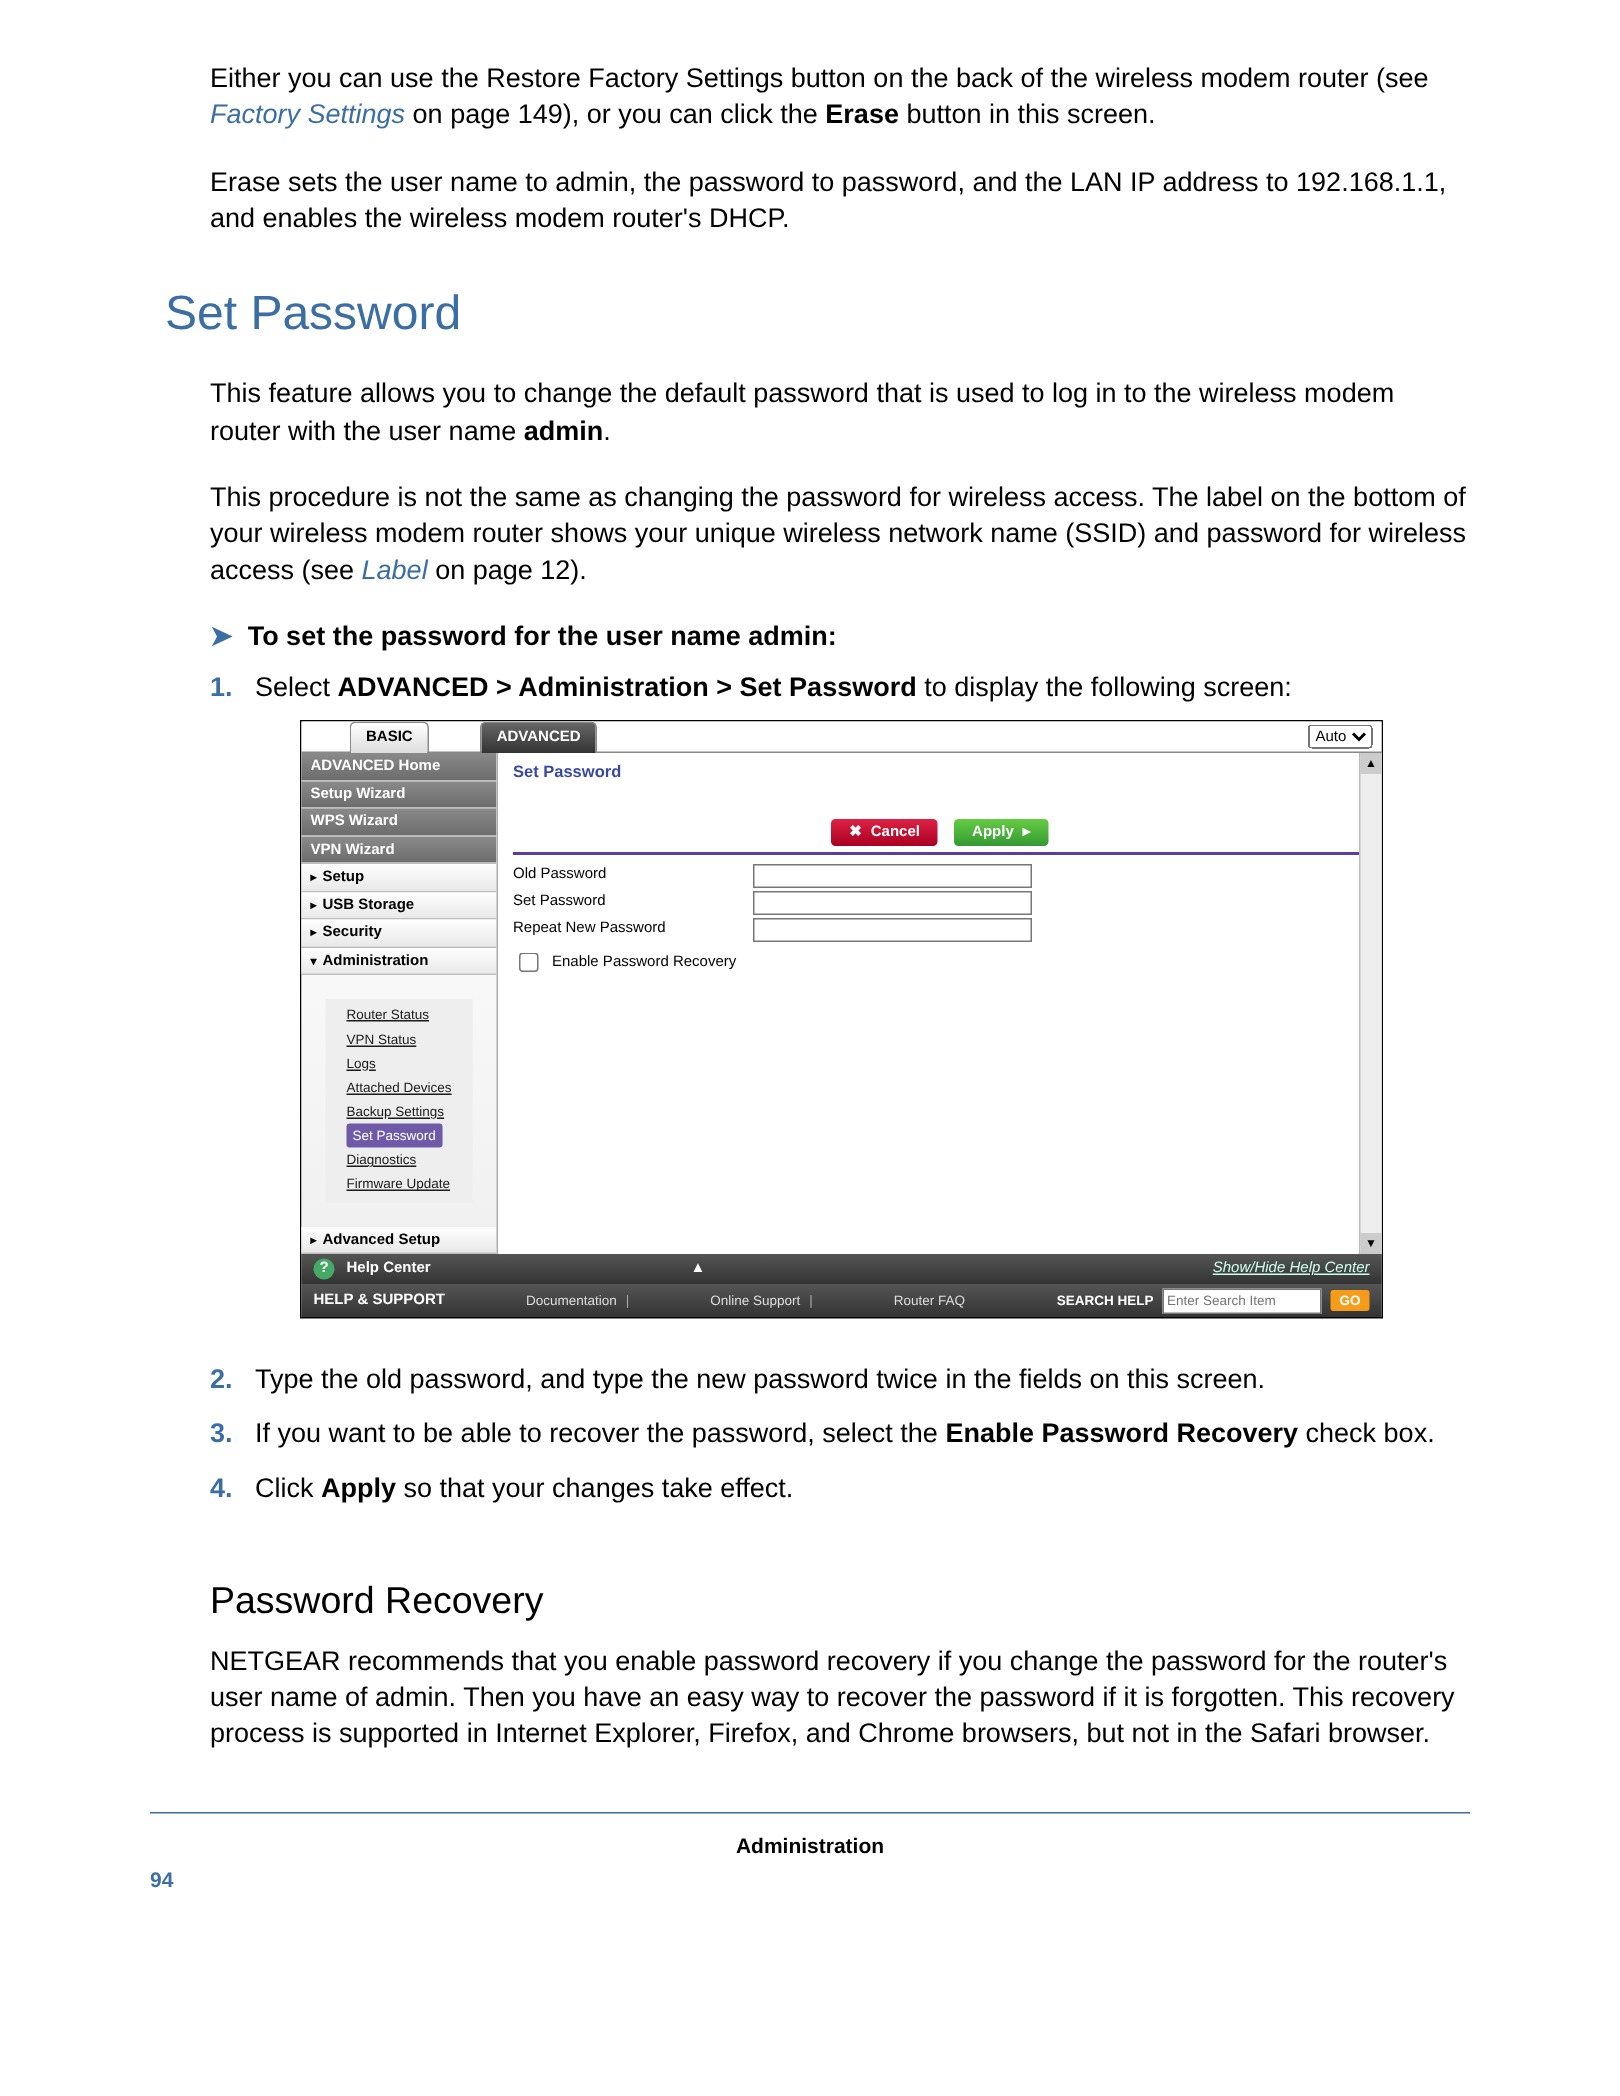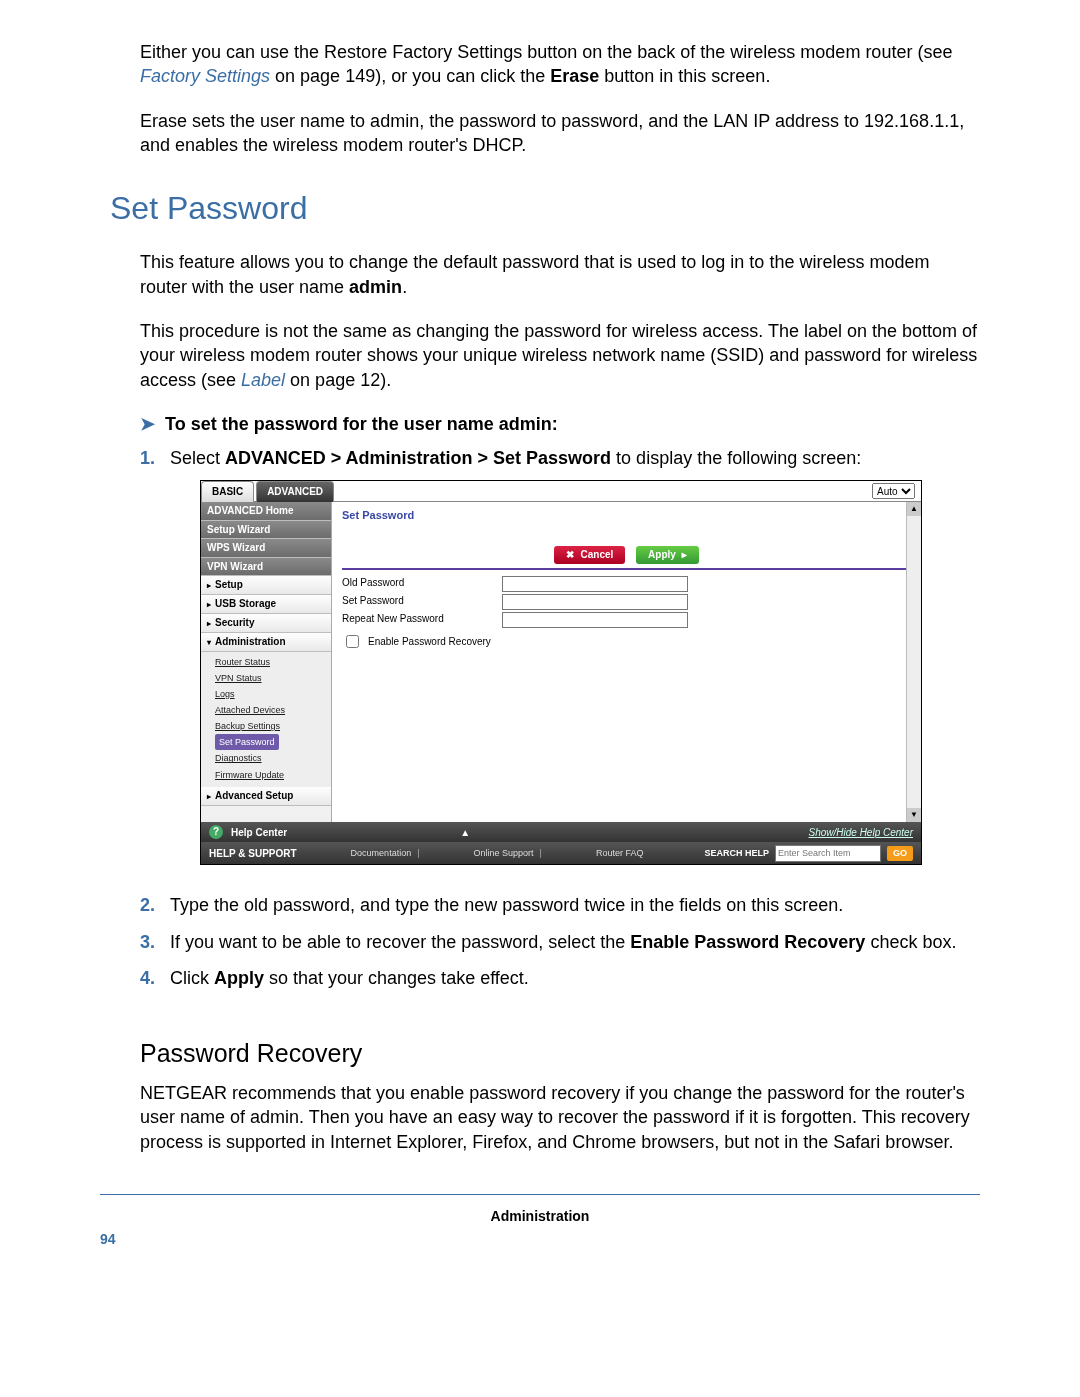--- a/index.html
+++ b/index.html
@@ -16,33 +16,33 @@
 ol.steps>li{counter-increment:step;position:relative;padding:0 0 12px 30px;}
 ol.steps>li::before{content:counter(step)".";position:absolute;left:0;top:0;color:#3A6EA5;font-weight:bold;}
 .bold{font-weight:bold;}
 hr.foot-rule{border:none;border-top:1px solid #3A6EA5;margin:40px 0 12px 0;}
 .foot-sec{font-size:14px;font-weight:bold;text-align:center;}
 .foot-page{font-size:14px;font-weight:bold;color:#3A6EA5;text-align:left;margin-top:4px;}
 
 
 .router{border:1px solid #000;width:720px;margin:10px 0 16px 30px;font-family:Arial,Helvetica,sans-serif;font-size:10px;color:#000;background:#fff;}
 .tabbar{background:#fff;height:20px;display:flex;border-bottom:1px solid #888;}
-.tab{height:20px;line-height:20px;font-size:10px;font-weight:bold;text-align:center;padding:0 10px;border:1px solid #888;border-bottom:none;border-top-left-radius:4px;border-top-right-radius:4px;margin-right:2px;}
+.tab{height:20px;line-height:20px;font-size:10px;font-weight:bold;text-align:center;padding:0 10px;border:1px solid #888;border-bottom:none;border-top-left-radius:4px;border-top-right-radius:4px;margin-right:2px;margin-left:32px;}
 .tab.basic{background:linear-gradient(#fff,#ddd);color:#000;}
 .tab.adv{background:linear-gradient(#666,#333);color:#fff;}
 .auto{margin-left:auto;display:flex;align-items:center;gap:4px;padding-right:6px;}
 .auto select{font-size:10px;height:16px;}
 .midrow{display:flex;align-items:stretch;}
 .sidebar{width:130px;background:linear-gradient(#fff,#f0f0f0);}
 .nav{list-style:none;margin:0;padding:0;}
 .nav li{font-size:10px;padding:2px 6px;border-bottom:1px solid #bdbdbd;background:linear-gradient(#8a8a8a,#6c6c6c);color:#fff;font-weight:bold;cursor:pointer;}
 .nav li.light{background:linear-gradient(#fefefe,#e9e9e9);color:#000;}
 .nav li.light::before{content:"\25B8";margin-right:4px;font-size:8px;}
 .nav li.open.light::before{content:"\25BE";}
-.sublist{list-style:none;margin:0;padding:2px 0 4px 14px;background:#eee;}
+.sublist{list-style:none;margin:16px;padding:2px 0 4px 14px;background:#eee;}
 .sublist li{background:none;border:none;color:#1a1a1a;font-weight:normal;font-size:9px;padding:2px 0;text-decoration:underline;}
 .sublist li.sel{background:#6e5aa8;color:#fff;text-decoration:none;padding:2px 4px;border-radius:2px;display:inline-block;}
 .main{flex:1;position:relative;background:#fff;border-left:1px solid #aaa;min-height:320px;}
 .scroll-gutter{position:absolute;right:0;top:0;bottom:0;width:14px;background:#eee;border-left:1px solid #bbb;}
 .scroll-gutter .up,.scroll-gutter .dn{position:absolute;left:0;right:0;height:14px;background:#ccc;text-align:center;font-size:8px;line-height:14px;}
 .scroll-gutter .up{top:0;}
 .scroll-gutter .dn{bottom:0;}
 .panel-title{color:#3949a3;font-weight:bold;font-size:11px;padding:6px 10px 2px 10px;}
 .btnrow{text-align:center;margin:21px 0 4px 0;}
 .btn{display:inline-block;color:#fff;font-size:10px;font-weight:bold;padding:2px 12px;border-radius:3px;margin:0 4px;}

